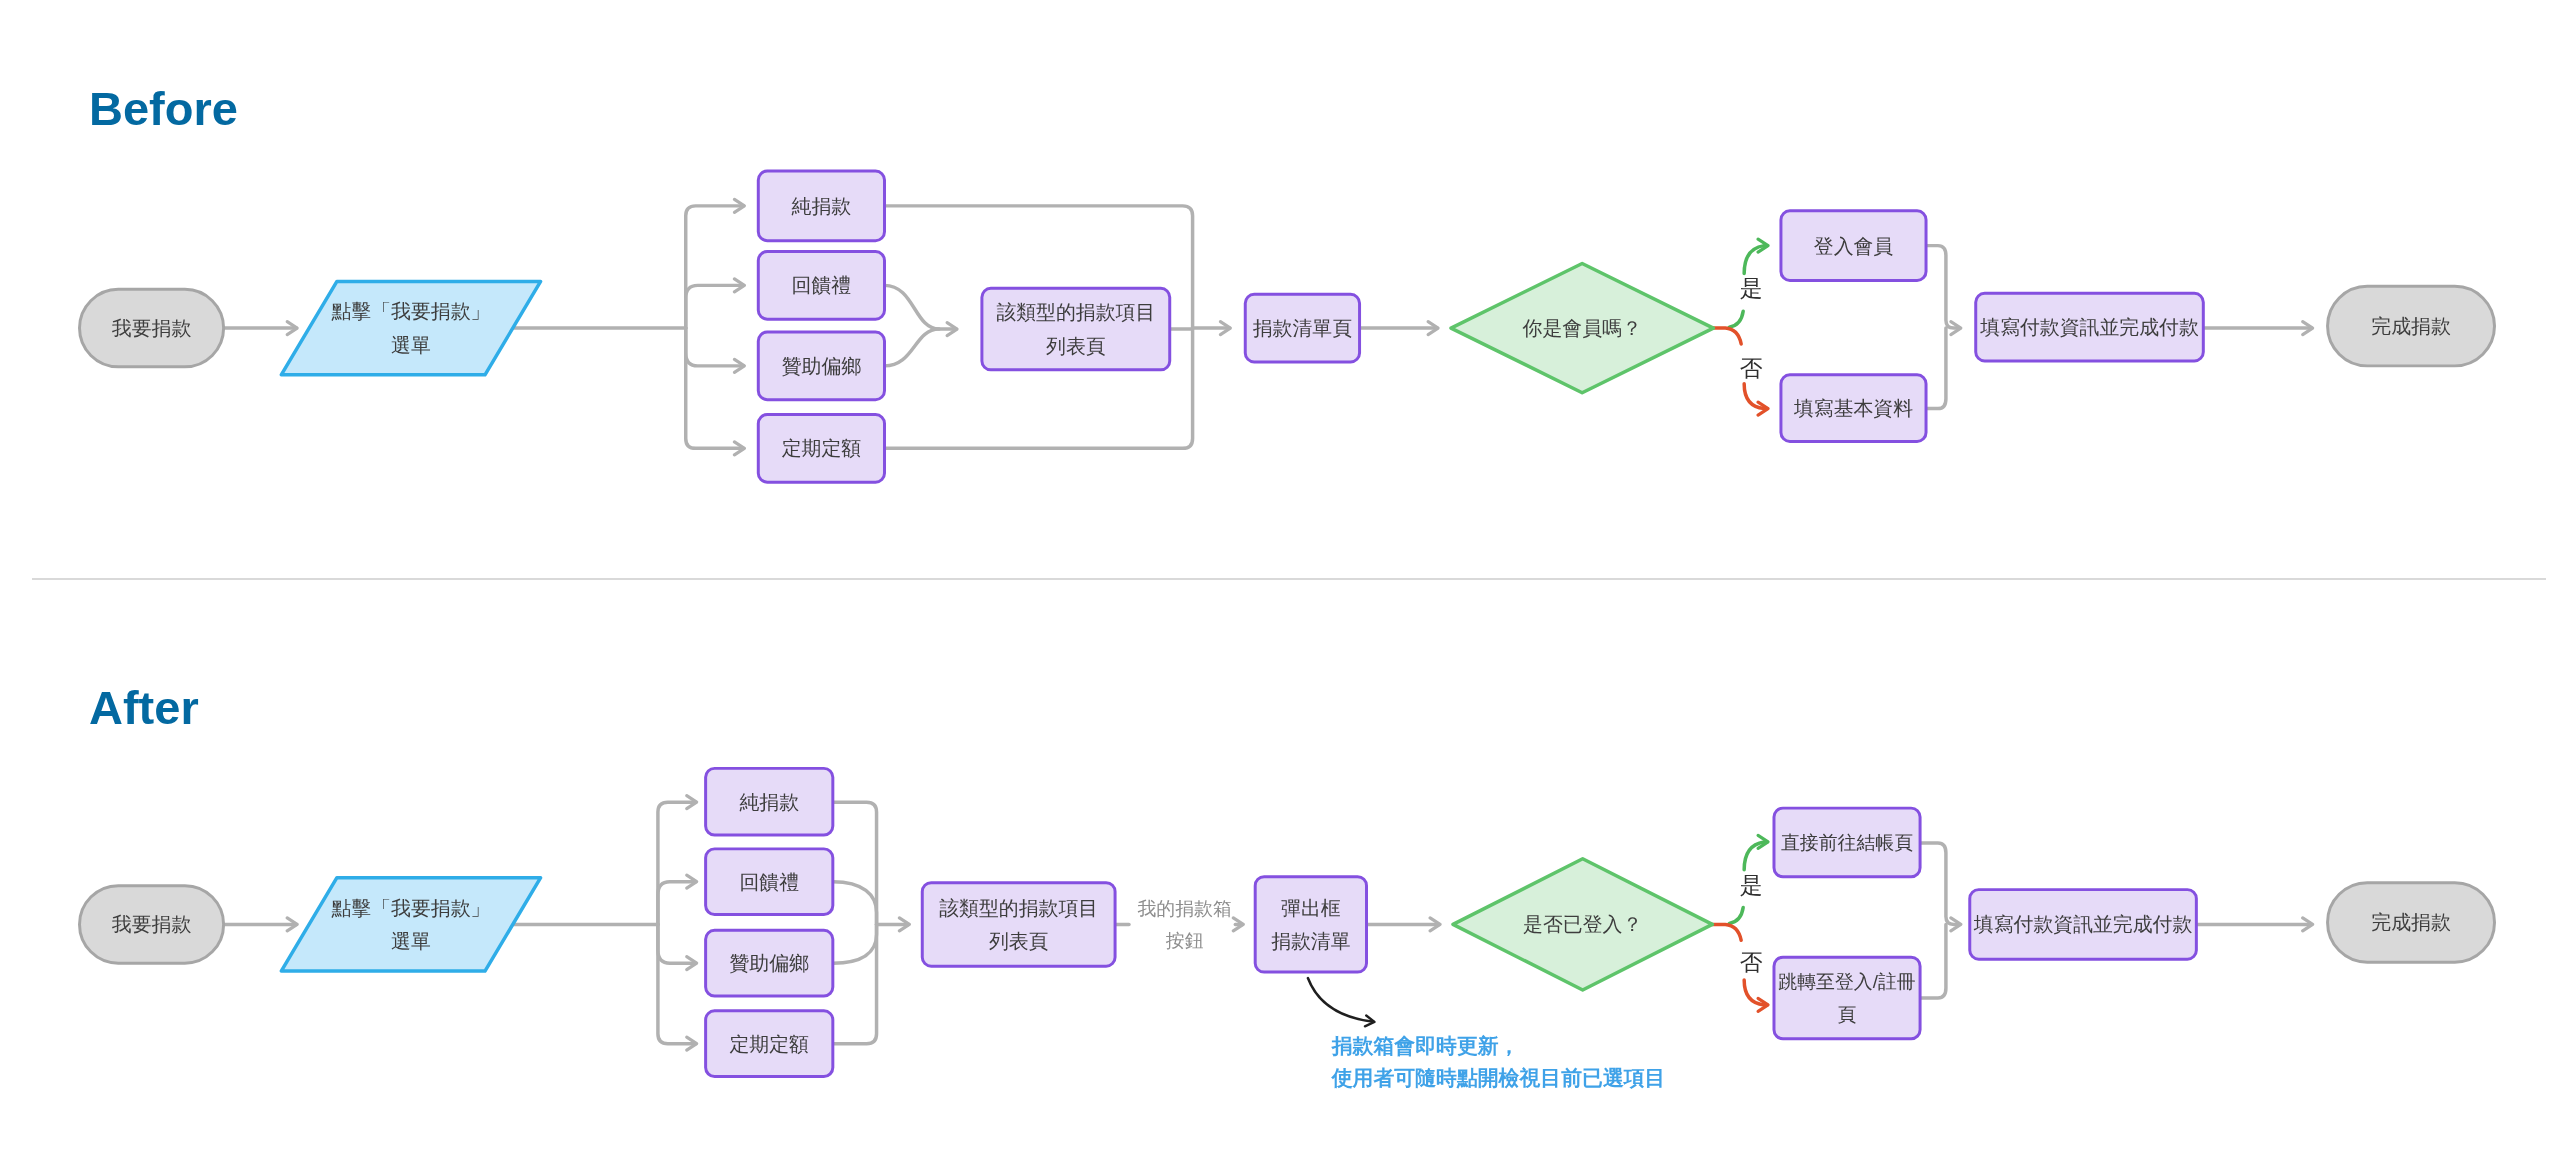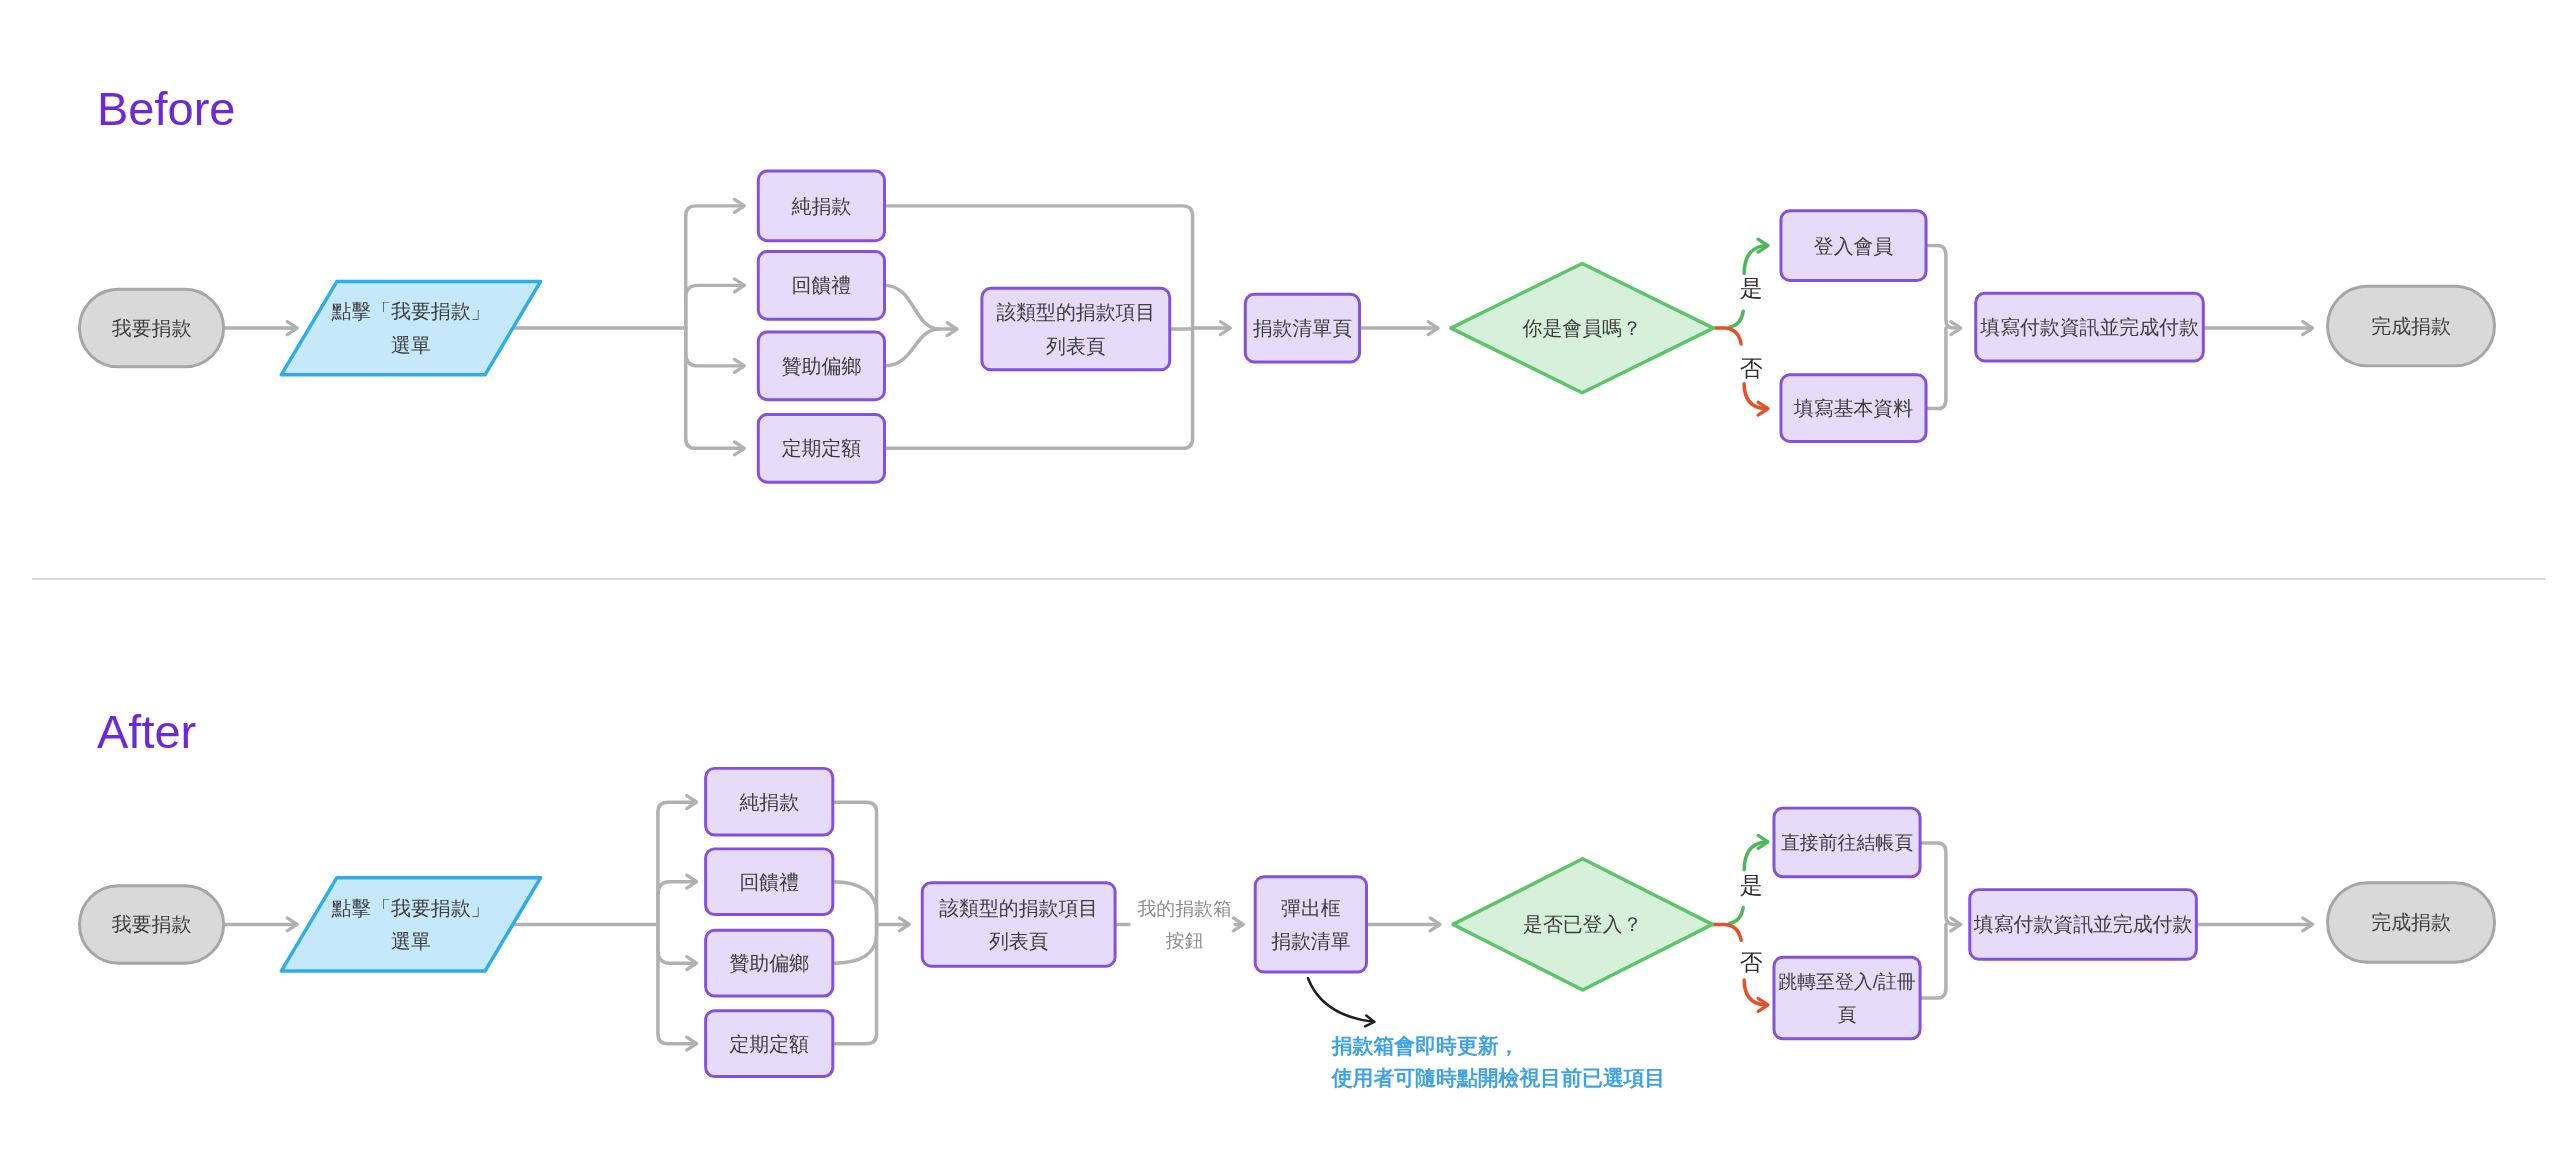--- a/index.html
+++ b/index.html
@@ -1,19 +1,19 @@
 <!DOCTYPE html>
 <html><head>
 <meta charset="utf-8">
 <style>
   html,body{margin:0;padding:0;background:#ffffff;}
   body{width:2576px;height:1173px;position:relative;font-family:"Liberation Sans","DejaVu Sans",sans-serif;overflow:hidden;}
-  .section-title{position:absolute;left:97px;font-size:47px;font-weight:400;color:#6d28d9;letter-spacing:0;}
+  .section-title{position:absolute;left:89px;font-size:47px;font-weight:700;color:#0369a1;letter-spacing:0;}
   #title-before{top:81px;}
-  #title-after{top:680px;margin-top:24px;}
+  #title-after{top:680px;}
   .divider{position:absolute;left:32px;right:30px;top:578px;height:2px;background:#d9d9d9;}
   svg{position:absolute;left:0;top:0;}
   text{font-family:"Liberation Sans","DejaVu Sans",sans-serif;}
 </style>
 </head>
 <body>
 
 <div class="section-title" id="title-before">Before</div>
 <div class="section-title" id="title-after">After</div>
 <div class="divider"></div>

